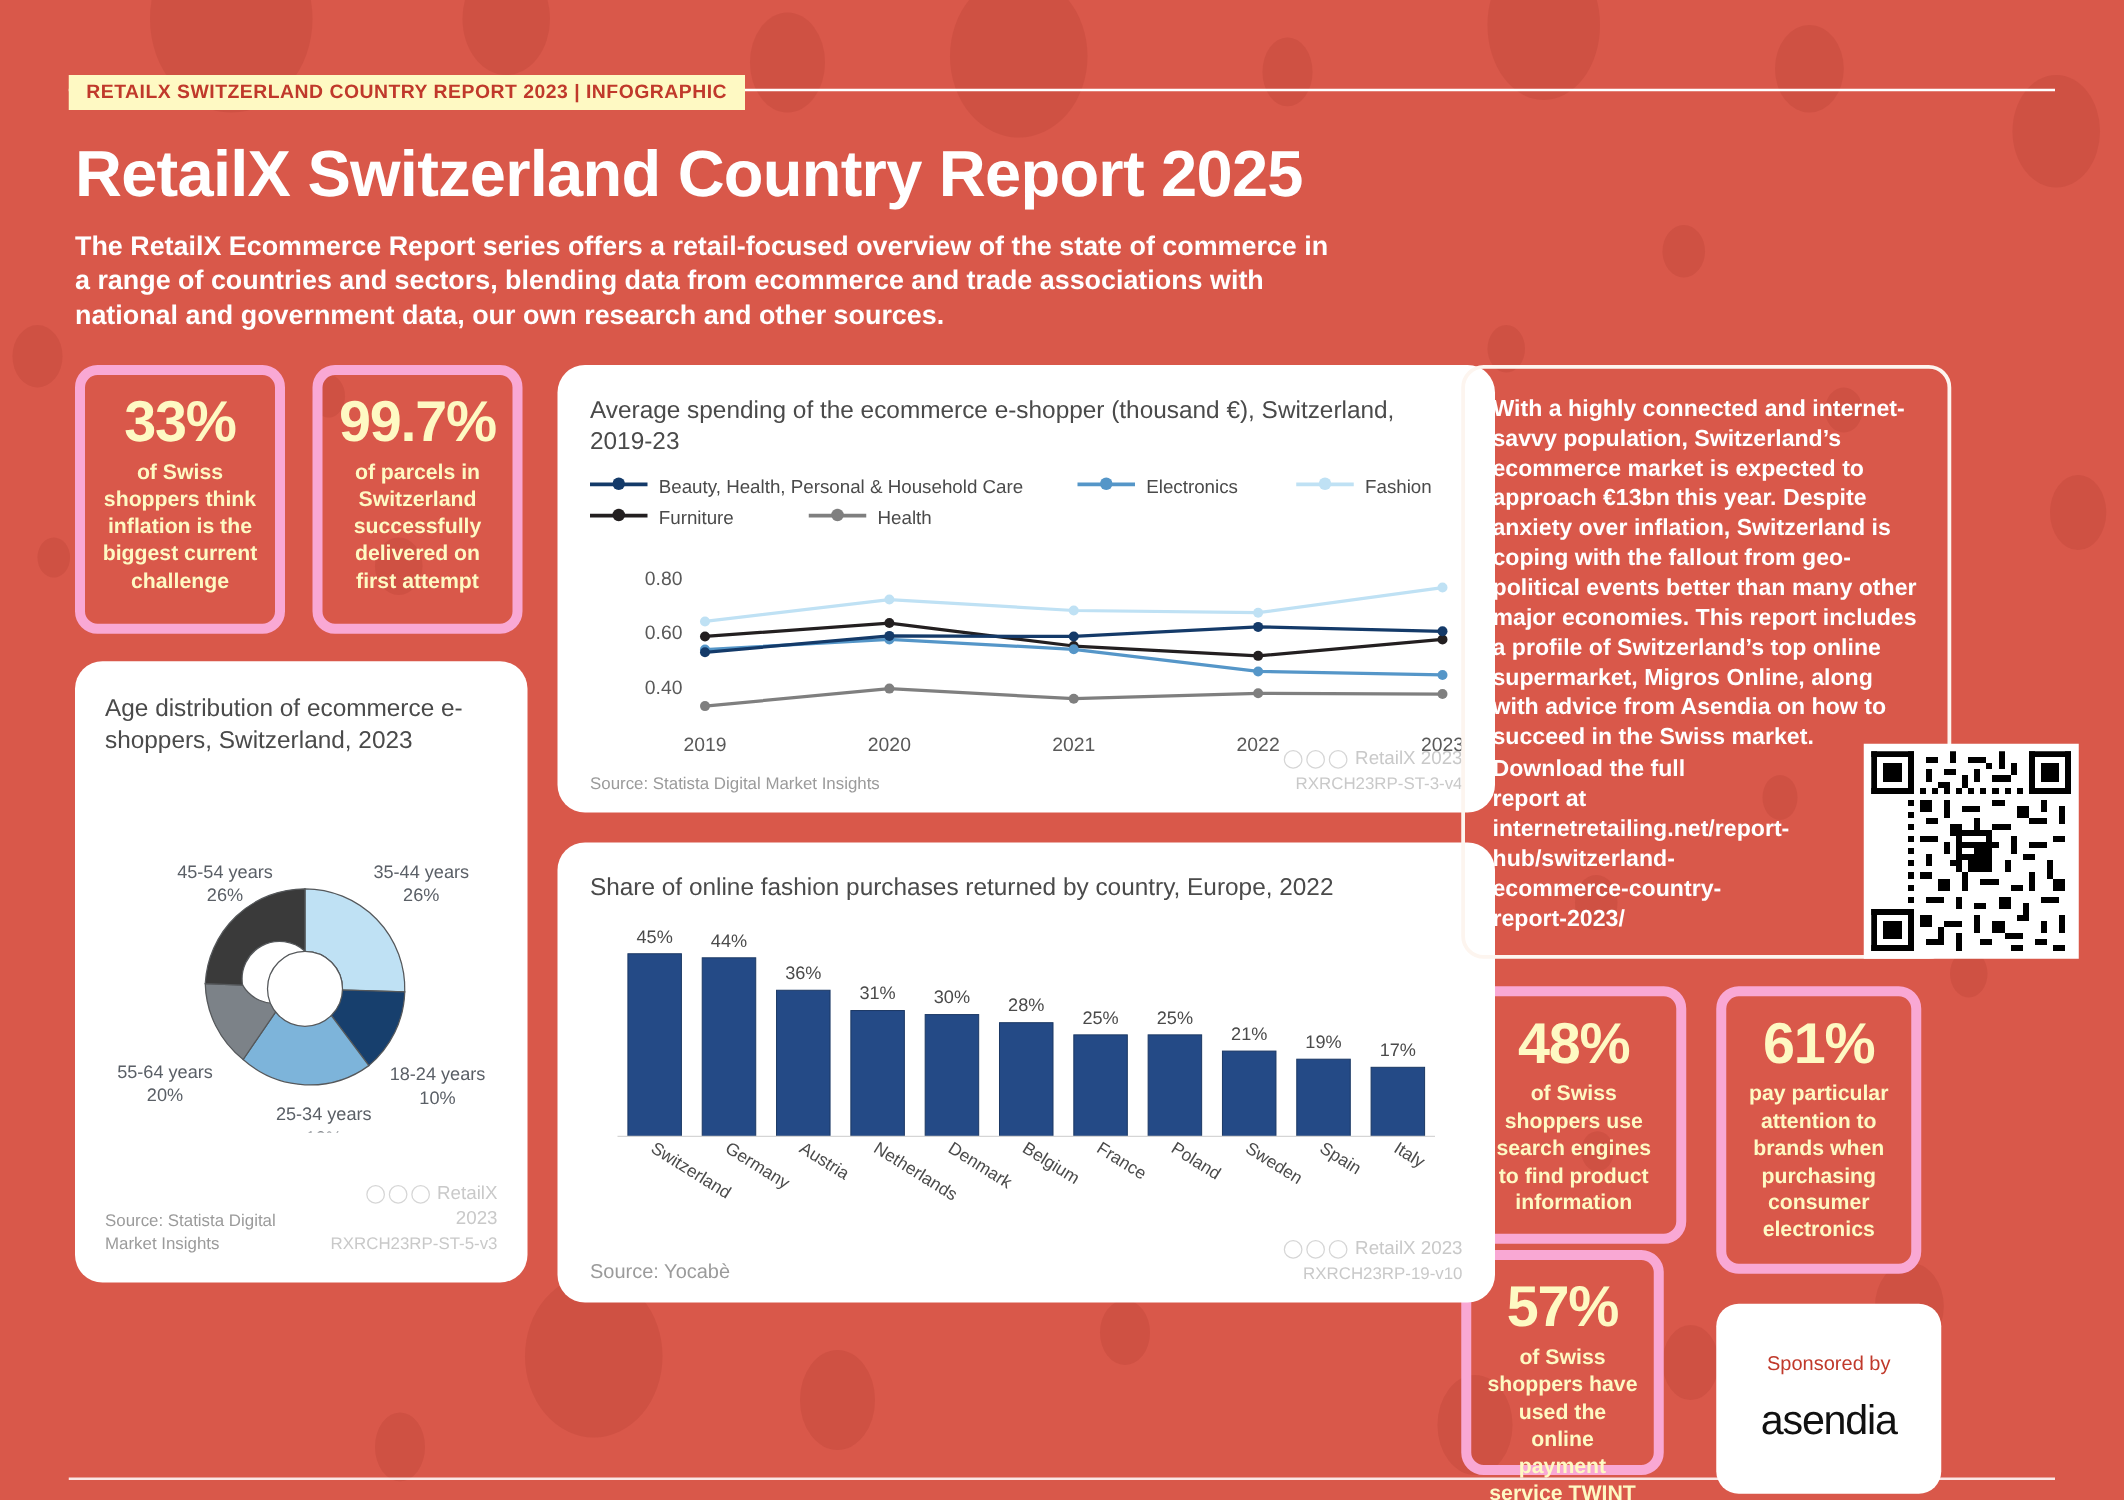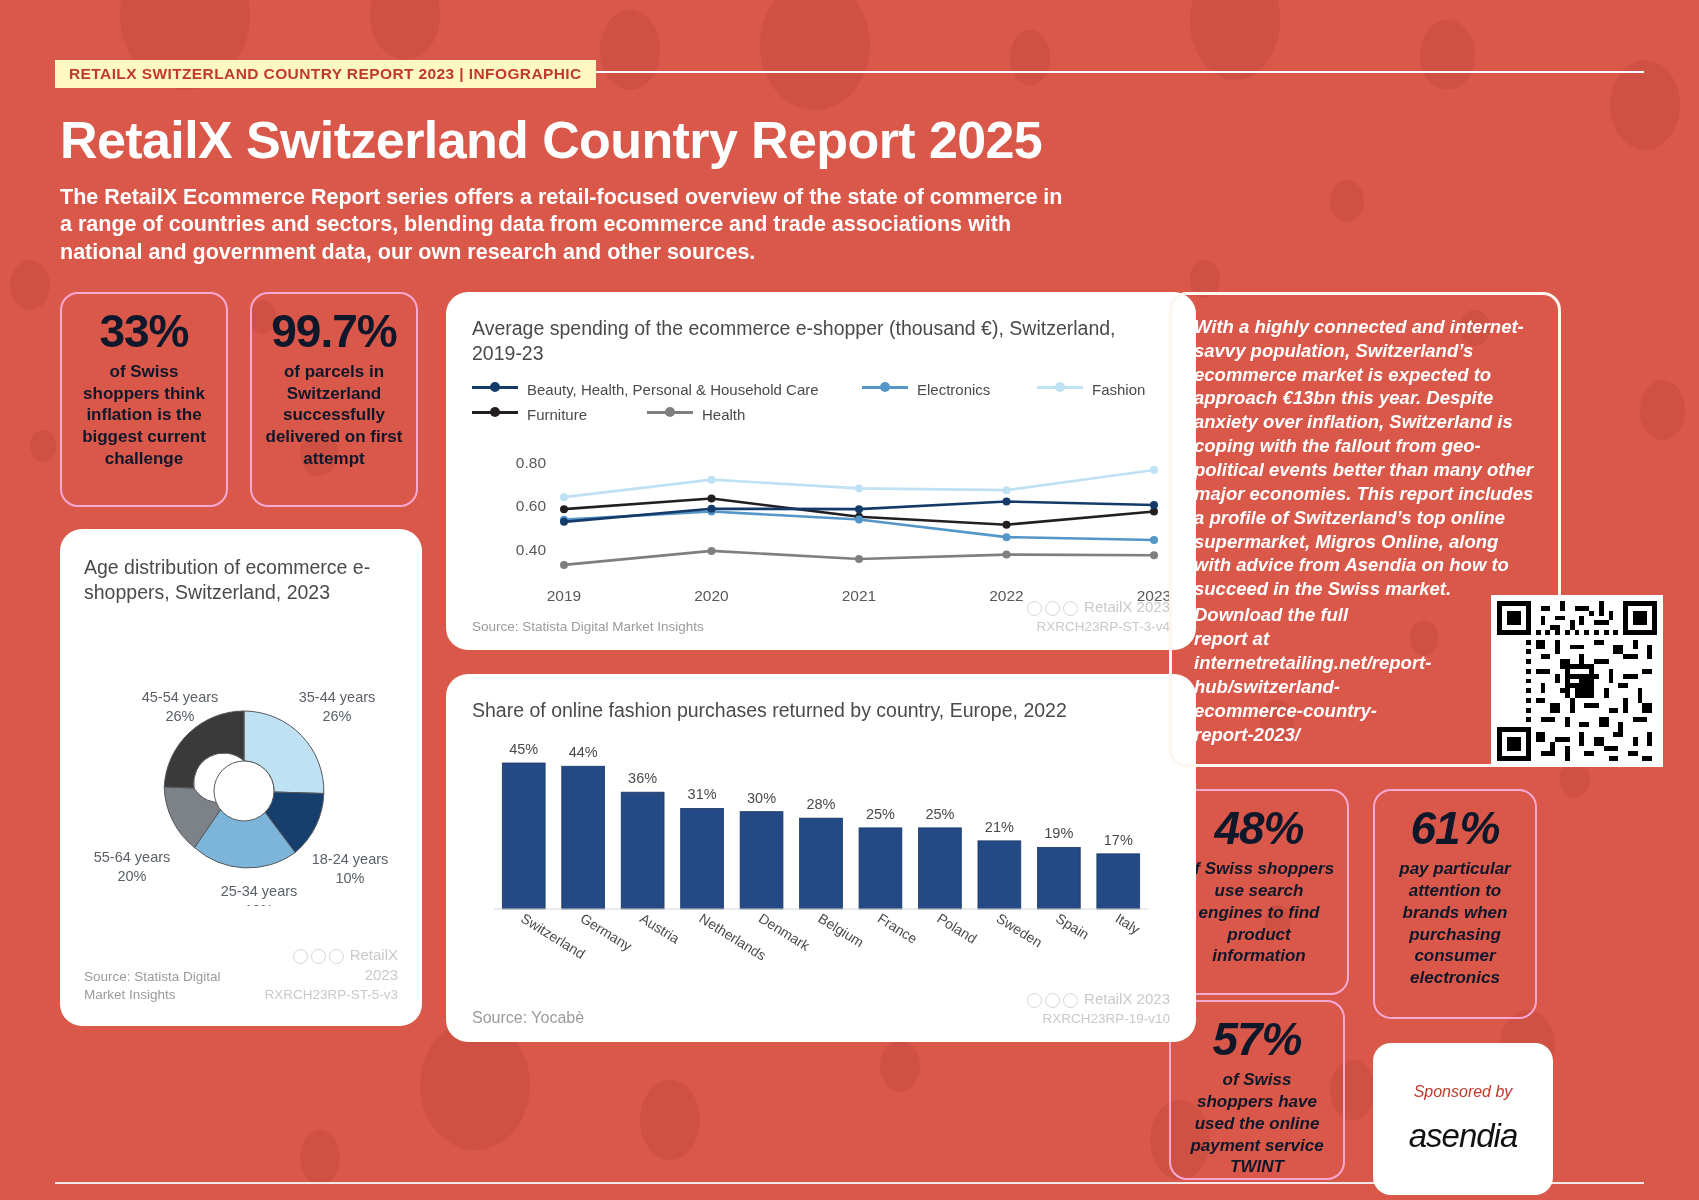--- a/index.html
+++ b/index.html
@@ -25,26 +25,26 @@
     line-height:1;
   }
 
   
   h1.title { color:#fff; font-size:52px; font-weight:bold; letter-spacing:-.6px; margin:28px 0 14px 5px; }
   .subtitle { color:#fff; font-size:21.5px; font-weight:bold; line-height:1.27; max-width:1020px; margin-left:5px; }
 
   
   .cols { display:flex; gap:0; margin-top:26px; }
   .leftcol { width:1090px; }
-  .rightcol { width:500px; margin-left:24px;font-style:italic; }
+  .rightcol { width:500px; margin-left:24px; }
 
   
   .statrow { display:flex; gap:22px; margin-left:5px; }
   .pill {
-    border:2px solid #f9a8d4; border-radius:18px; color:#0f172a; text-align:center;
+    border:8px solid #f9a8d4; border-radius:18px; color:#fef9c3; text-align:center;
     padding:14px 12px 16px; display:flex; flex-direction:column; align-items:center; justify-content:flex-start;
   }
   .pill .big { font-size:46px; font-weight:bold; line-height:1.02; letter-spacing:-1px; }
   .pill .cap { font-size:17px; font-weight:bold; line-height:1.28; margin-top:6px; }
   .pill-33 { width:168px; height:215px; }
   .pill-997 { width:168px; height:215px; }
 
   
   .card { background:#fff; border-radius:22px; position:relative; }
   .card-title { color:#4a4a4a; font-size:19.5px; line-height:1.3; }
@@ -71,21 +71,21 @@
     border:3px solid #fdf5ef; border-radius:18px; color:#fff; font-weight:bold;
     font-size:18.5px; line-height:1.29; padding:20px 22px 18px; width:392px;
     position:relative;
   }
   .qr { position:absolute; right:-105px; bottom:-3px; width:172px; height:172px; background:#fff; padding:6px; }
   .dl { margin-top:2px; width:185px; }
 
   .rstats { display:flex; gap:24px; margin-top:22px; }
   .pill-48 { width:180px; height:206px; }
   .pill-61 { width:164px; height:230px; }
-  .pill-57 { width:176px; height:180px; }
+  .pill-57 { width:162px; height:180px; }
   .sponsor {
     background:#fff; border-radius:18px; width:180px; height:152px;
     display:flex; flex-direction:column; align-items:center; justify-content:center; gap:16px;
   }
   .sponsor .sp-lbl { color:#c0392b; font-size:16px; }
   .sponsor .sp-logo { color:#111; font-size:33px; letter-spacing:-1px; }
 
   
   .footrule { position:absolute; left:55px; right:55px; bottom:76px; height:2px; background:#fff; opacity:.85; }
 

